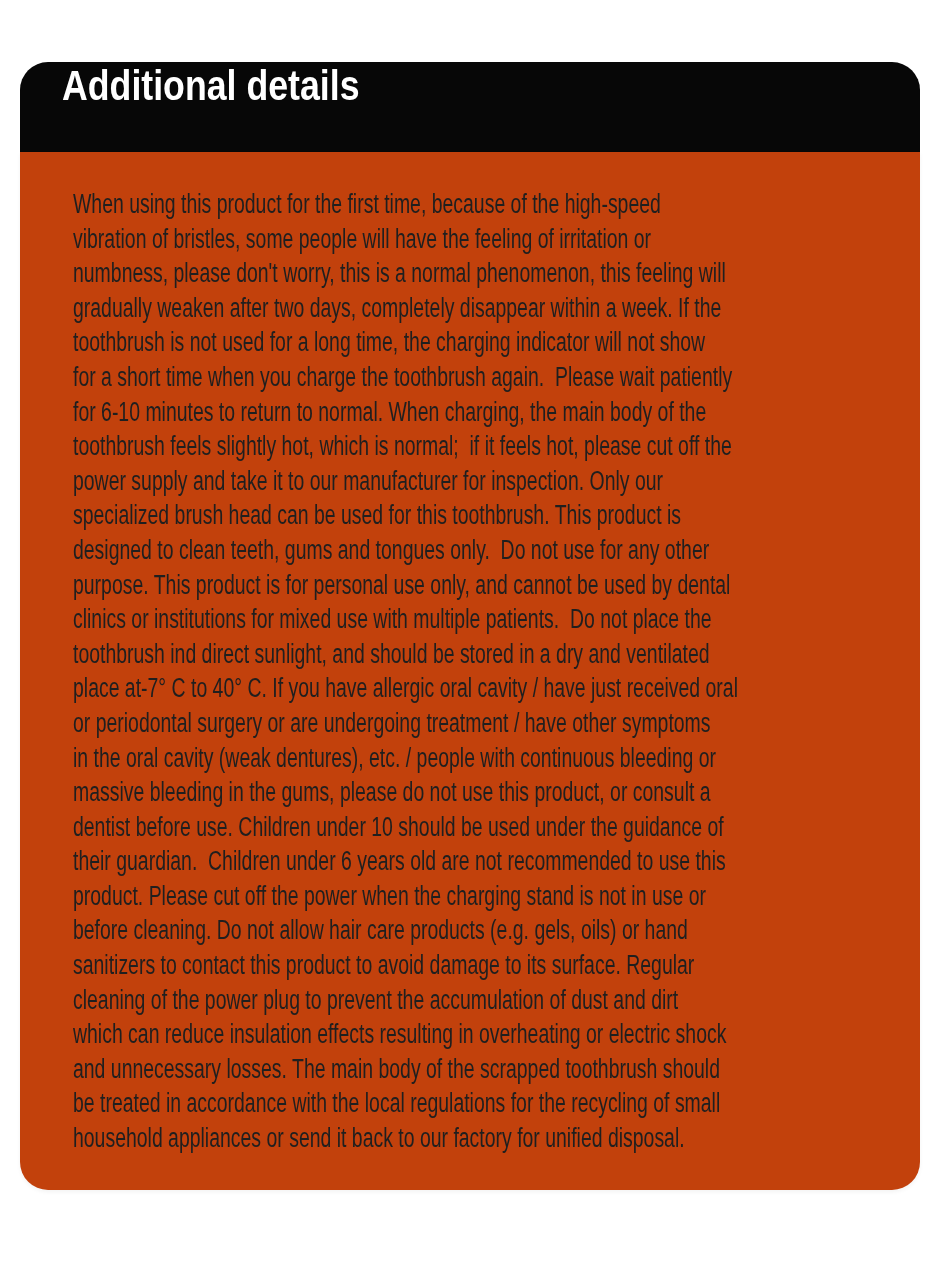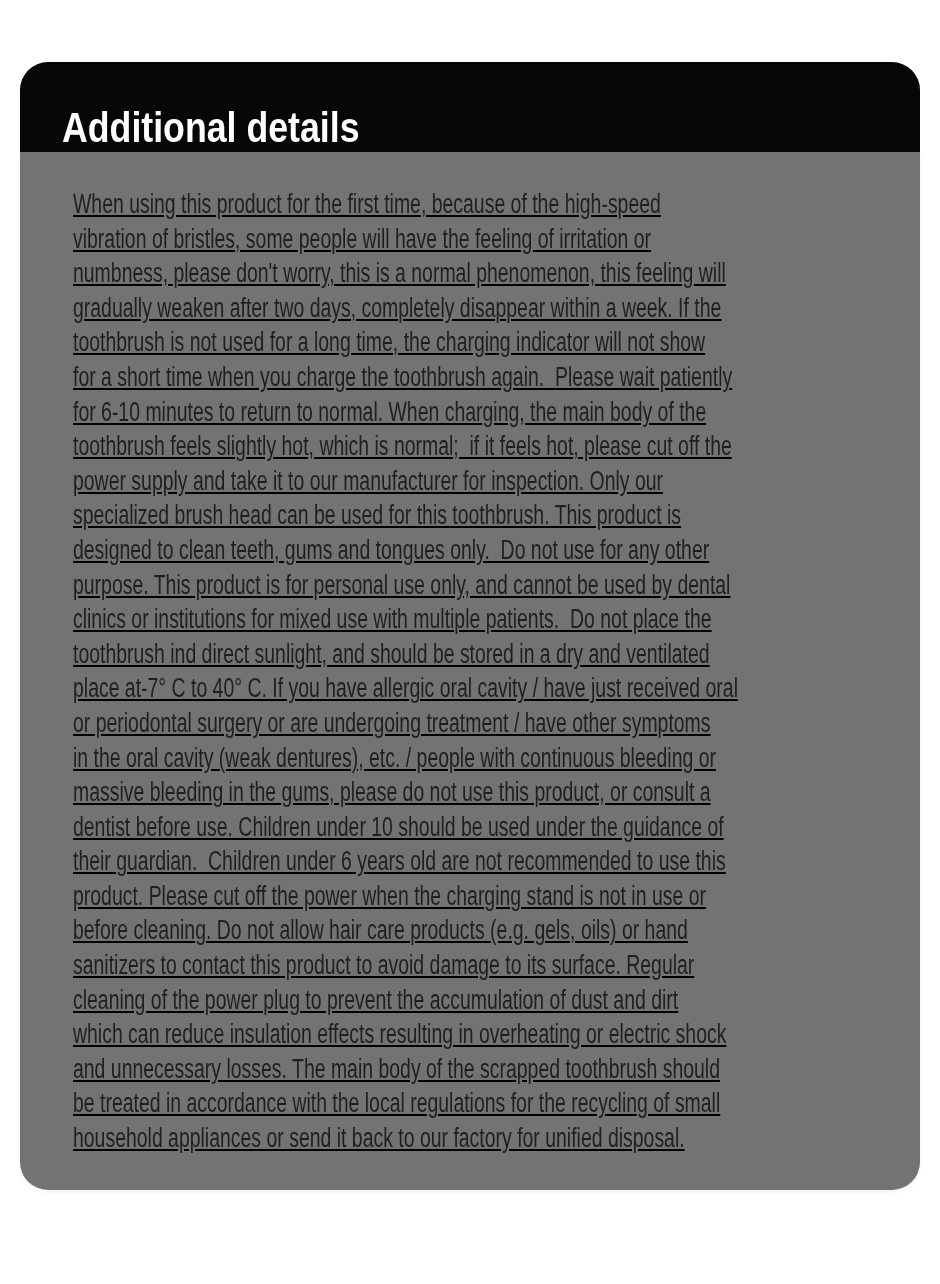--- a/index.html
+++ b/index.html
@@ -18,42 +18,41 @@
     position: absolute;
     left: 20px;
     top: 62px;
     width: 900px;
   }
   .panel-header {
     background: #070707;
     height: 90px;
     border-radius: 28px 28px 0 0;
     display: flex;
-    align-items: flex-end;
+    align-items: flex-start;
     padding-left: 42px;
     box-sizing: border-box;
   }
   .panel-title {
     color: #ffffff;
     font-size: 42px;
     font-weight: 700;
     letter-spacing: 0px;
     transform: scaleX(0.85);
     transform-origin: 0 50%;
     white-space: nowrap;
   }
   .panel-body {
-    background: #737373;
+    background: #c2410c;
     height: 1038px;
     border-radius: 0 0 28px 28px;
     box-sizing: border-box;
     padding: 35px 0 0 53px;
     overflow: hidden;
     box-shadow: 0 2px 4px rgba(0,0,0,0.05);
-    text-decoration: underline;
   }
   .details-text {
     width: 1140px;
     transform: scaleX(0.72);
     transform-origin: 0 0;
     color: #1f1f1f;
     font-size: 27px;
     line-height: 34.6px;
     white-space: pre-wrap;
     letter-spacing: 0px;

